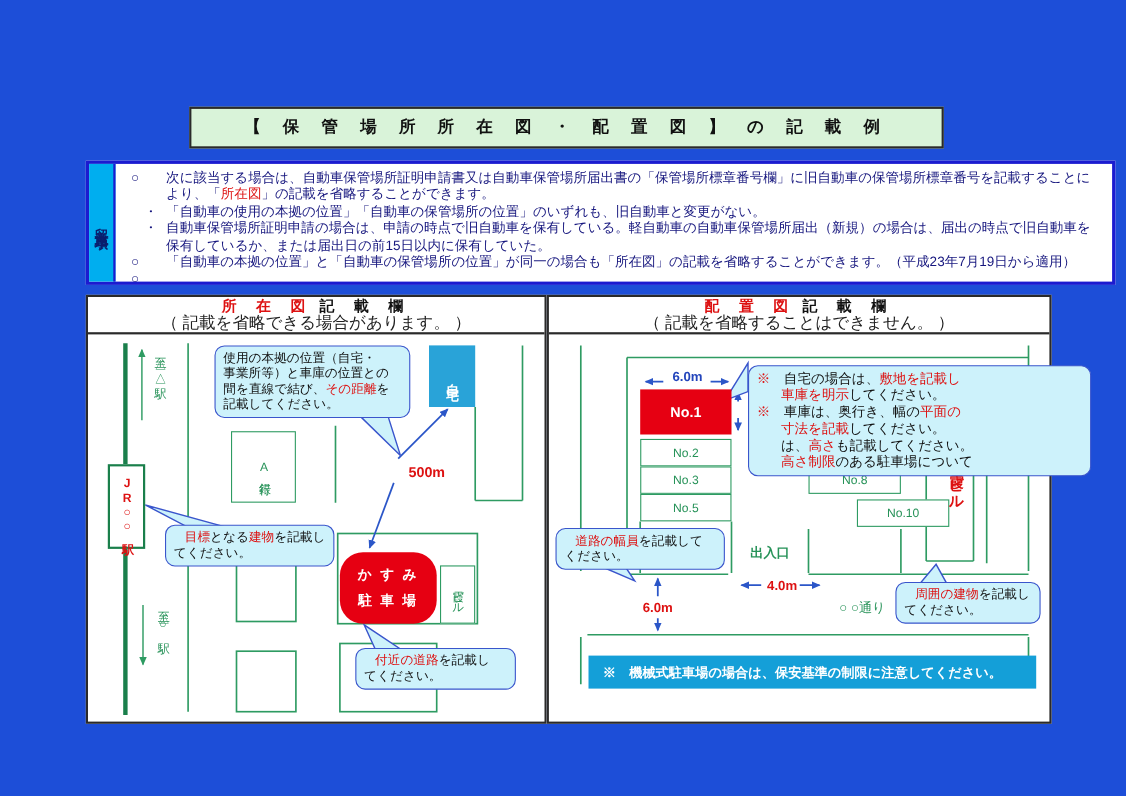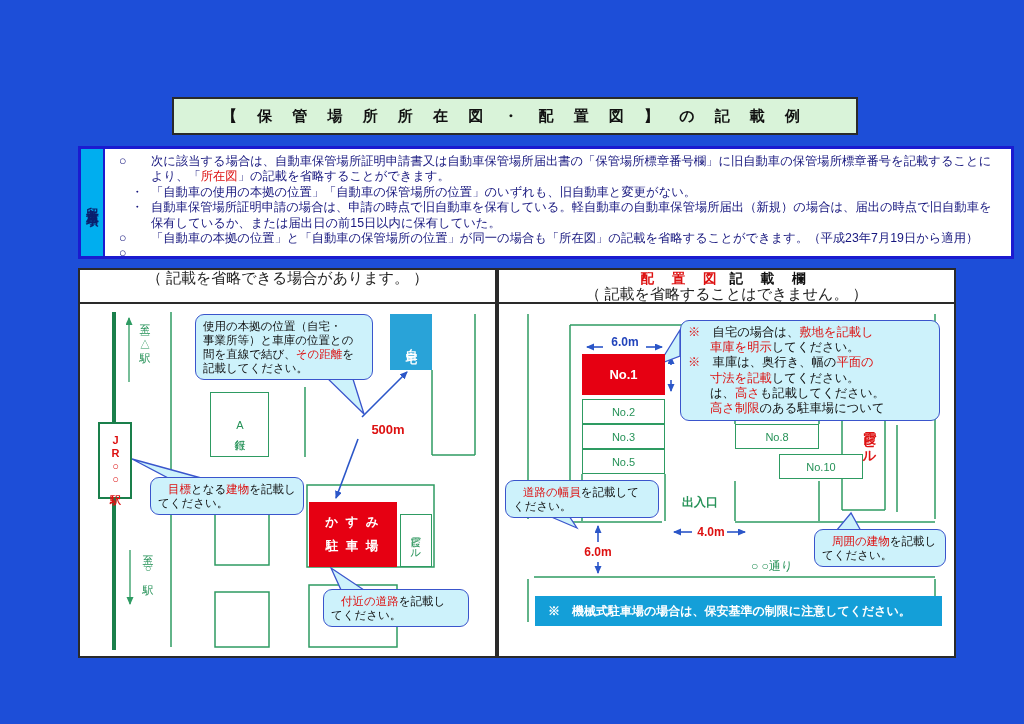--- a/index.html
+++ b/index.html
@@ -78,20 +78,21 @@
       <div class="ni"><span class="bu">○</span><span><span>次に該当する場合は、自動車保管場所証明申請書又は自動車保管場所届出書の「保管場所標章番号欄」に旧自動車の保管場所標章番号を記載することにより、「</span><span class="rd">所在図</span><span>」の記載を省略することができます。</span></span></div>
       <div class="ni dot"><span class="bu">・</span><span><span>「自動車の使用の本拠の位置」「自動車の保管場所の位置」のいずれも、旧自動車と変更がない。</span></span></div>
       <div class="ni dot"><span class="bu">・</span><span><span>自動車保管場所証明申請の場合は、申請の時点で旧自動車を保有している。軽自動車の自動車保管場所届出（新規）の場合は、届出の時点で旧自動車を保有しているか、または届出日の前15日以内に保有していた。</span></span></div>
       <div class="ni"><span class="bu">○</span><span><span>「自動車の本拠の位置」と「自動車の保管場所の位置」が同一の場合も「所在図」の記載を省略することができます。（平成23年7月19日から適用）</span></span></div>
       <div class="ni"><span class="bu">○</span></div>
     </div>
   </div>
 
   <section class="panel lp">
     <div class="phead">
+      <div class="ph1"><span class="red-t">所 在 図</span><span class="blk-t">記 載 欄</span></div>
       <div class="ph2">（ 記載を省略できる場合があります。 ）</div>
     </div>
     <div class="map">
       <svg width="415" height="352" viewBox="0 0 415 352">
         <defs>
           <marker id="mgL" markerWidth="10" markerHeight="8" refX="7" refY="3.5" orient="auto" markerUnits="userSpaceOnUse">
               <path d="M0,0 L8,3.5 L0,7 Z" fill="#2e9b62"></path>
             </marker>
           <marker id="mbL" markerWidth="10" markerHeight="8" refX="7" refY="3.5" orient="auto" markerUnits="userSpaceOnUse">
               <path d="M0,0 L8,3.5 L0,7 Z" fill="#2b56c8"></path>
@@ -120,21 +121,21 @@
         <polygon points="52,155 94,177 132,177" fill="#cdf2fb" stroke="#3a55cc" stroke-width="1.3"></polygon>
         <polygon points="251,264 262,288 287,288" fill="#cdf2fb" stroke="#3a55cc" stroke-width="1.3"></polygon>
       </svg>
 
       <div class="abs vlabel" style="left:57px; top:12px;">至△△駅</div>
       <div class="abs vlabel" style="left:60px; top:243px;">至△○駅</div>
       <div class="abs jr vtx" style="left:18px; top:118px; width:34px; height:77px;">JR○○駅</div>
       <div class="abs gbox vtx" style="left:130px; top:88px; width:59px; height:65px; font-size:11px;">A銀行</div>
       <div class="abs home vtx" style="left:310px; top:10px; width:42px; height:56px;">自宅</div>
       <div class="abs dim" style="left:284px; top:118px; width:48px; font-size:13px;">500m</div>
-      <div class="abs redbox pk" style="left:229px; top:198px; width:88px; height:65px;">
+      <div class="abs redbox pk" style="left:229px; top:198px; width:88px; height:65px;border-radius:21px;">
         <div>か す み</div>
         <div>駐 車 場</div>
       </div>
       <div class="abs gbox vtx" style="left:320px; top:210px; width:32px; height:53px; font-size:10.5px;">霞ビル</div>
 
       <div class="co" style="left:115px; top:10px; width:178px;">
         <div class="ln"><span>使用の本拠の位置（自宅・</span></div>
         <div class="ln"><span>事業所等）と車庫の位置との</span></div>
         <div class="ln"><span>間を直線で結び、</span><span class="rd">その距離</span><span>を</span></div>
         <div class="ln"><span>記載してください。</span></div>
@@ -204,24 +205,24 @@
       <div class="abs redbox" style="left:83px; top:50px; width:83px; height:41px; font-size:13px; line-height:41px;">No.1</div>
       <div class="abs dim" style="left:177px; top:61px; width:36px;">2.5m</div>
       <div class="abs gbox" style="left:83px; top:95px;  width:83px; height:25px; font-size:11px;">No.2</div>
       <div class="abs gbox" style="left:83px; top:120px; width:83px; height:25px; font-size:11px;">No.3</div>
       <div class="abs gbox" style="left:83px; top:145px; width:83px; height:25px; font-size:11px;">No.5</div>
       <div class="abs gbox" style="left:236px; top:120px; width:84px; height:25px; font-size:11px;">No.8</div>
       <div class="abs gbox" style="left:236px; top:150px; width:84px; height:25px; font-size:11px;margin-left:44px;">No.10</div>
       <div class="abs vtx" style="left:351px; top:116px; width:28px; color:#dd1111; font-weight:bold; font-size:13.5px; letter-spacing:3px;">霞ビル</div>
       <div class="abs grn-t" style="left:183px; top:190px; font-weight:bold;">出入口</div>
       <div class="abs dim" style="left:194px; top:221px; width:36px; font-size:12px;">4.0m</div>
-      <div class="abs grn-t" style="left:252px; top:240px;margin-top:14px;">○ ○通り</div>
+      <div class="abs grn-t" style="left:264px; top:240px;">○ ○通り</div>
       <div class="abs dim" style="left:81px; top:241px; width:36px; font-size:12px;">6.0m</div>
 
-      <div class="co co-site" style="left:181px; top:16px; width:260px;">
+      <div class="co co-site" style="left:181px; top:28px; width:312px;">
         <div class="ln"><span class="rd">※</span><span>　自宅の場合は、</span><span class="rd">敷地を記載し</span></div>
         <div class="ln"><span class="rd">車庫を明示</span><span>してください。</span></div>
         <div class="ln"><span class="rd">※</span><span>　車庫は、奥行き、幅の</span><span class="rd">平面の</span></div>
         <div class="ln"><span class="rd">寸法を記載</span><span>してください。</span></div>
         <div class="ln"><span>は、</span><span class="rd">高さ</span><span>も記載してください。</span></div>
         <div class="ln"><span class="rd">高さ制限</span><span>のある駐車場について</span></div>
       </div>
       <div class="co ind1" style="left:6px; top:176px; width:154px;">
         <div class="ln"><span class="rd">道路の幅員</span><span>を記載して</span></div>
         <div class="ln"><span>ください。</span></div>

